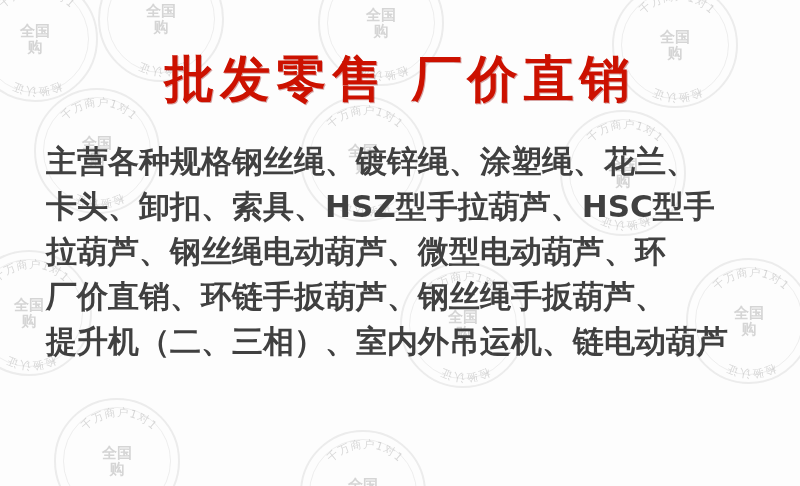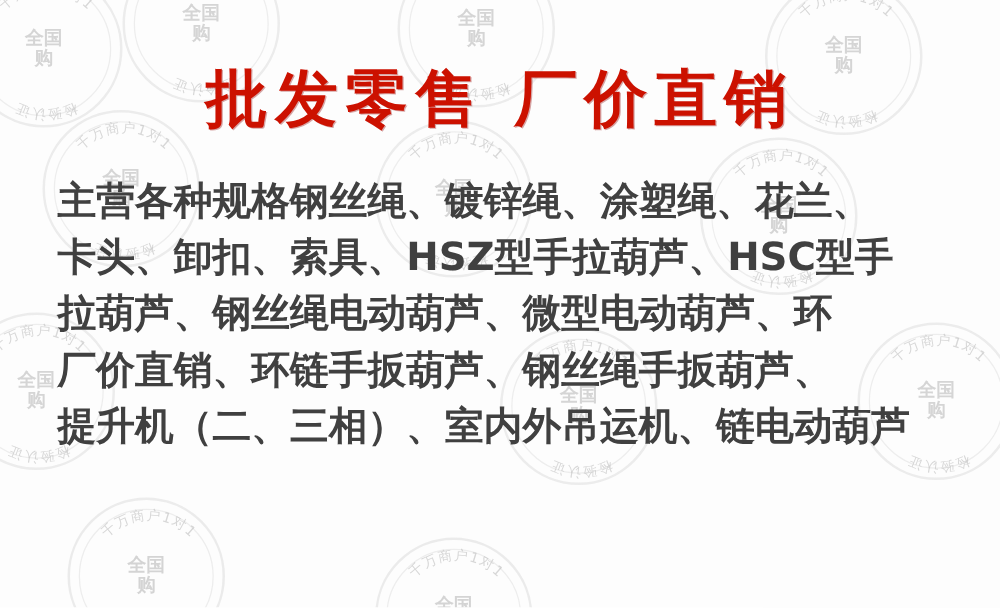--- a/index.html
+++ b/index.html
@@ -60,21 +60,20 @@
     line-height: 16px;
     color: rgba(120,120,120,0.55);
     text-align: center;
     letter-spacing: 0px;
     font-weight: bold;
     font-family: "DejaVu Sans", sans-serif;
   }
   .wm .wm-center span {
     display: block;
     width: 34px;
-    font-family: Liberation Serif, serif;
   }
   .wm .arc-text {
     position: absolute;
     left: 0; top: 0;
     width: 126px;
     height: 126px;
   }
   .wm .arc-text text {
     font-size: 11px;
     fill: rgba(130,130,130,0.55);

